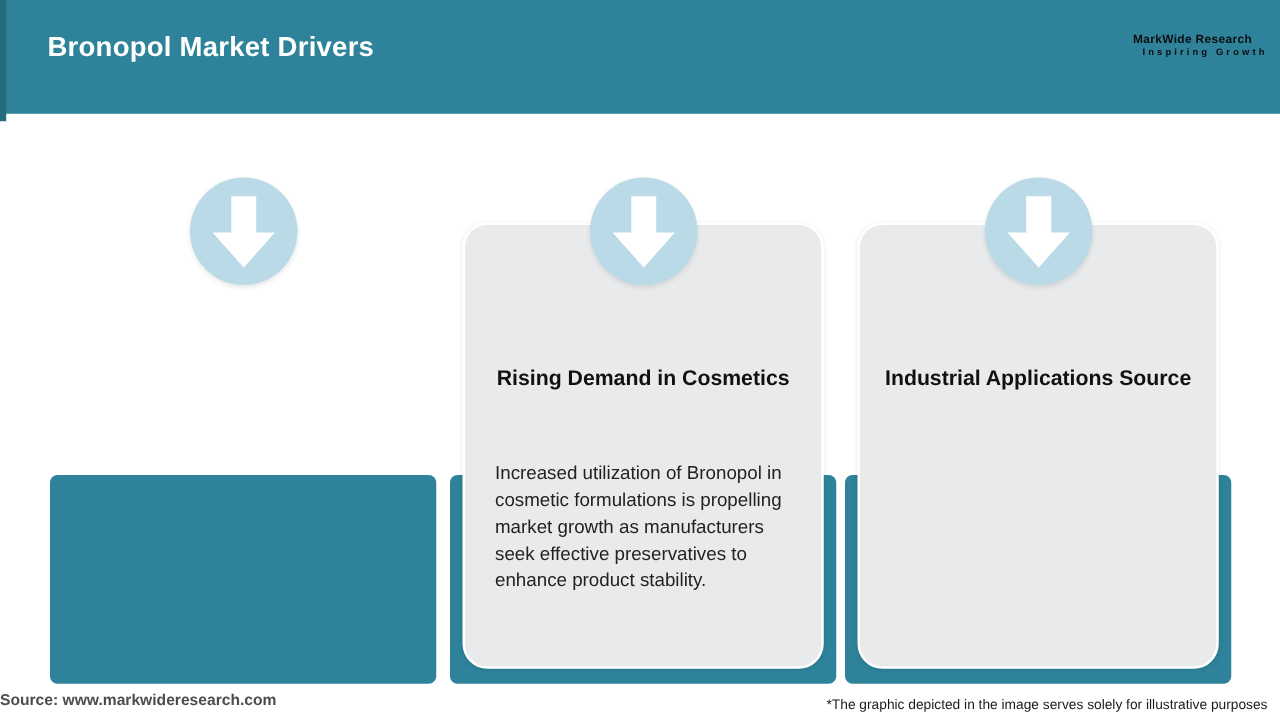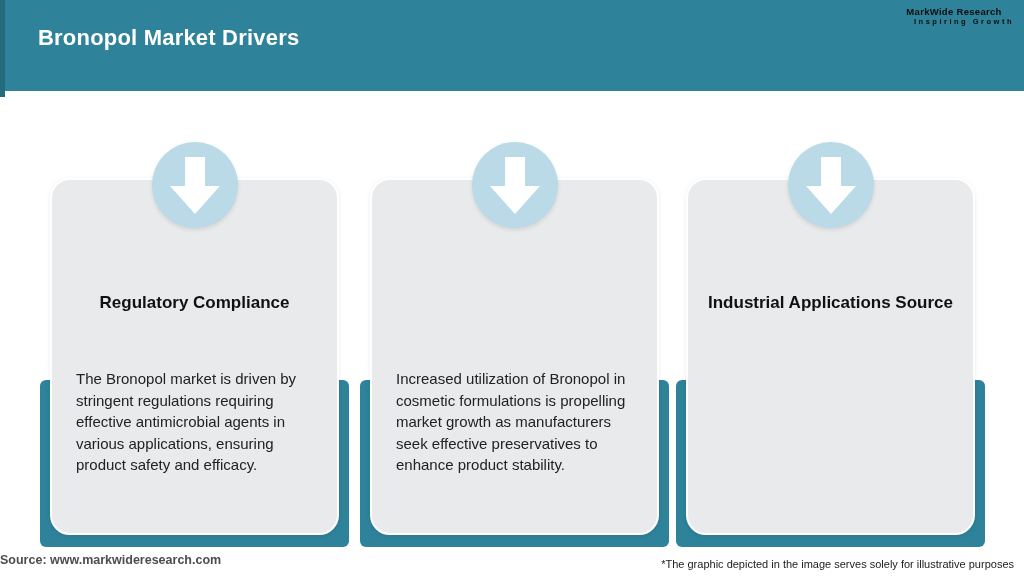--- a/index.html
+++ b/index.html
@@ -36,21 +36,21 @@
   }
   .logo{
     position:absolute;right:10px;top:6px;width:120px;
     text-align:center;color:#0d0d0d;
   }
   .logo-monogram{
     font-size:37px;line-height:38px;font-weight:800;font-style:italic;
     letter-spacing:-5px;
   }
   .logo-name{
-    font-size:9.5px;font-weight:bold;line-height:11px;letter-spacing:0.3px;
+    font-size:9.5px;font-weight:bold;line-height:11px;letter-spacing:0.3px;margin-top:20px;
   }
   .logo-tagline{
     font-size:7.5px;font-weight:bold;line-height:9px;letter-spacing:2.5px;text-align:right;
   }
   
   .slot{
     position:absolute;top:142px;width:309px;height:405px;
   }
   .slot-1{left:40px;}
   .slot-2{left:360px;}
@@ -102,34 +102,31 @@
   <div class="header-accent"></div>
   <div class="header-title">Bronopol Market Drivers</div>
   <div class="logo">
     <div class="logo-name">MarkWide Research</div>
     <div class="logo-tagline">Inspiring Growth</div>
   </div>
 </div>
 
 <div class="slot slot-1">
   <div class="frame"></div>
-  <div class="card">
-    <div class="card-title">Regulatory Compliance</div>
-    <div class="card-desc">The Bronopol market is driven by stringent regulations requiring effective antimicrobial agents in various applications, ensuring product safety and efficacy.</div>
-  </div>
   <div class="circle">
     <svg viewBox="0 0 86 86">
         <path d="M33 15 h20 v29 h15 L43 72 L18 44 h15 z" fill="#ffffff"></path>
       </svg>
   </div>
 </div>
 
 <div class="slot slot-2">
   <div class="frame"></div>
   <div class="card">
+    <div class="card-title">Rising Demand in Cosmetics</div>
     <div class="card-desc">Increased utilization of Bronopol in cosmetic formulations is propelling market growth as manufacturers seek effective preservatives to enhance product stability.</div>
   </div>
   <div class="circle">
     <svg viewBox="0 0 86 86">
         <path d="M33 15 h20 v29 h15 L43 72 L18 44 h15 z" fill="#ffffff"></path>
       </svg>
   </div>
 </div>
 
 <div class="slot slot-3">

